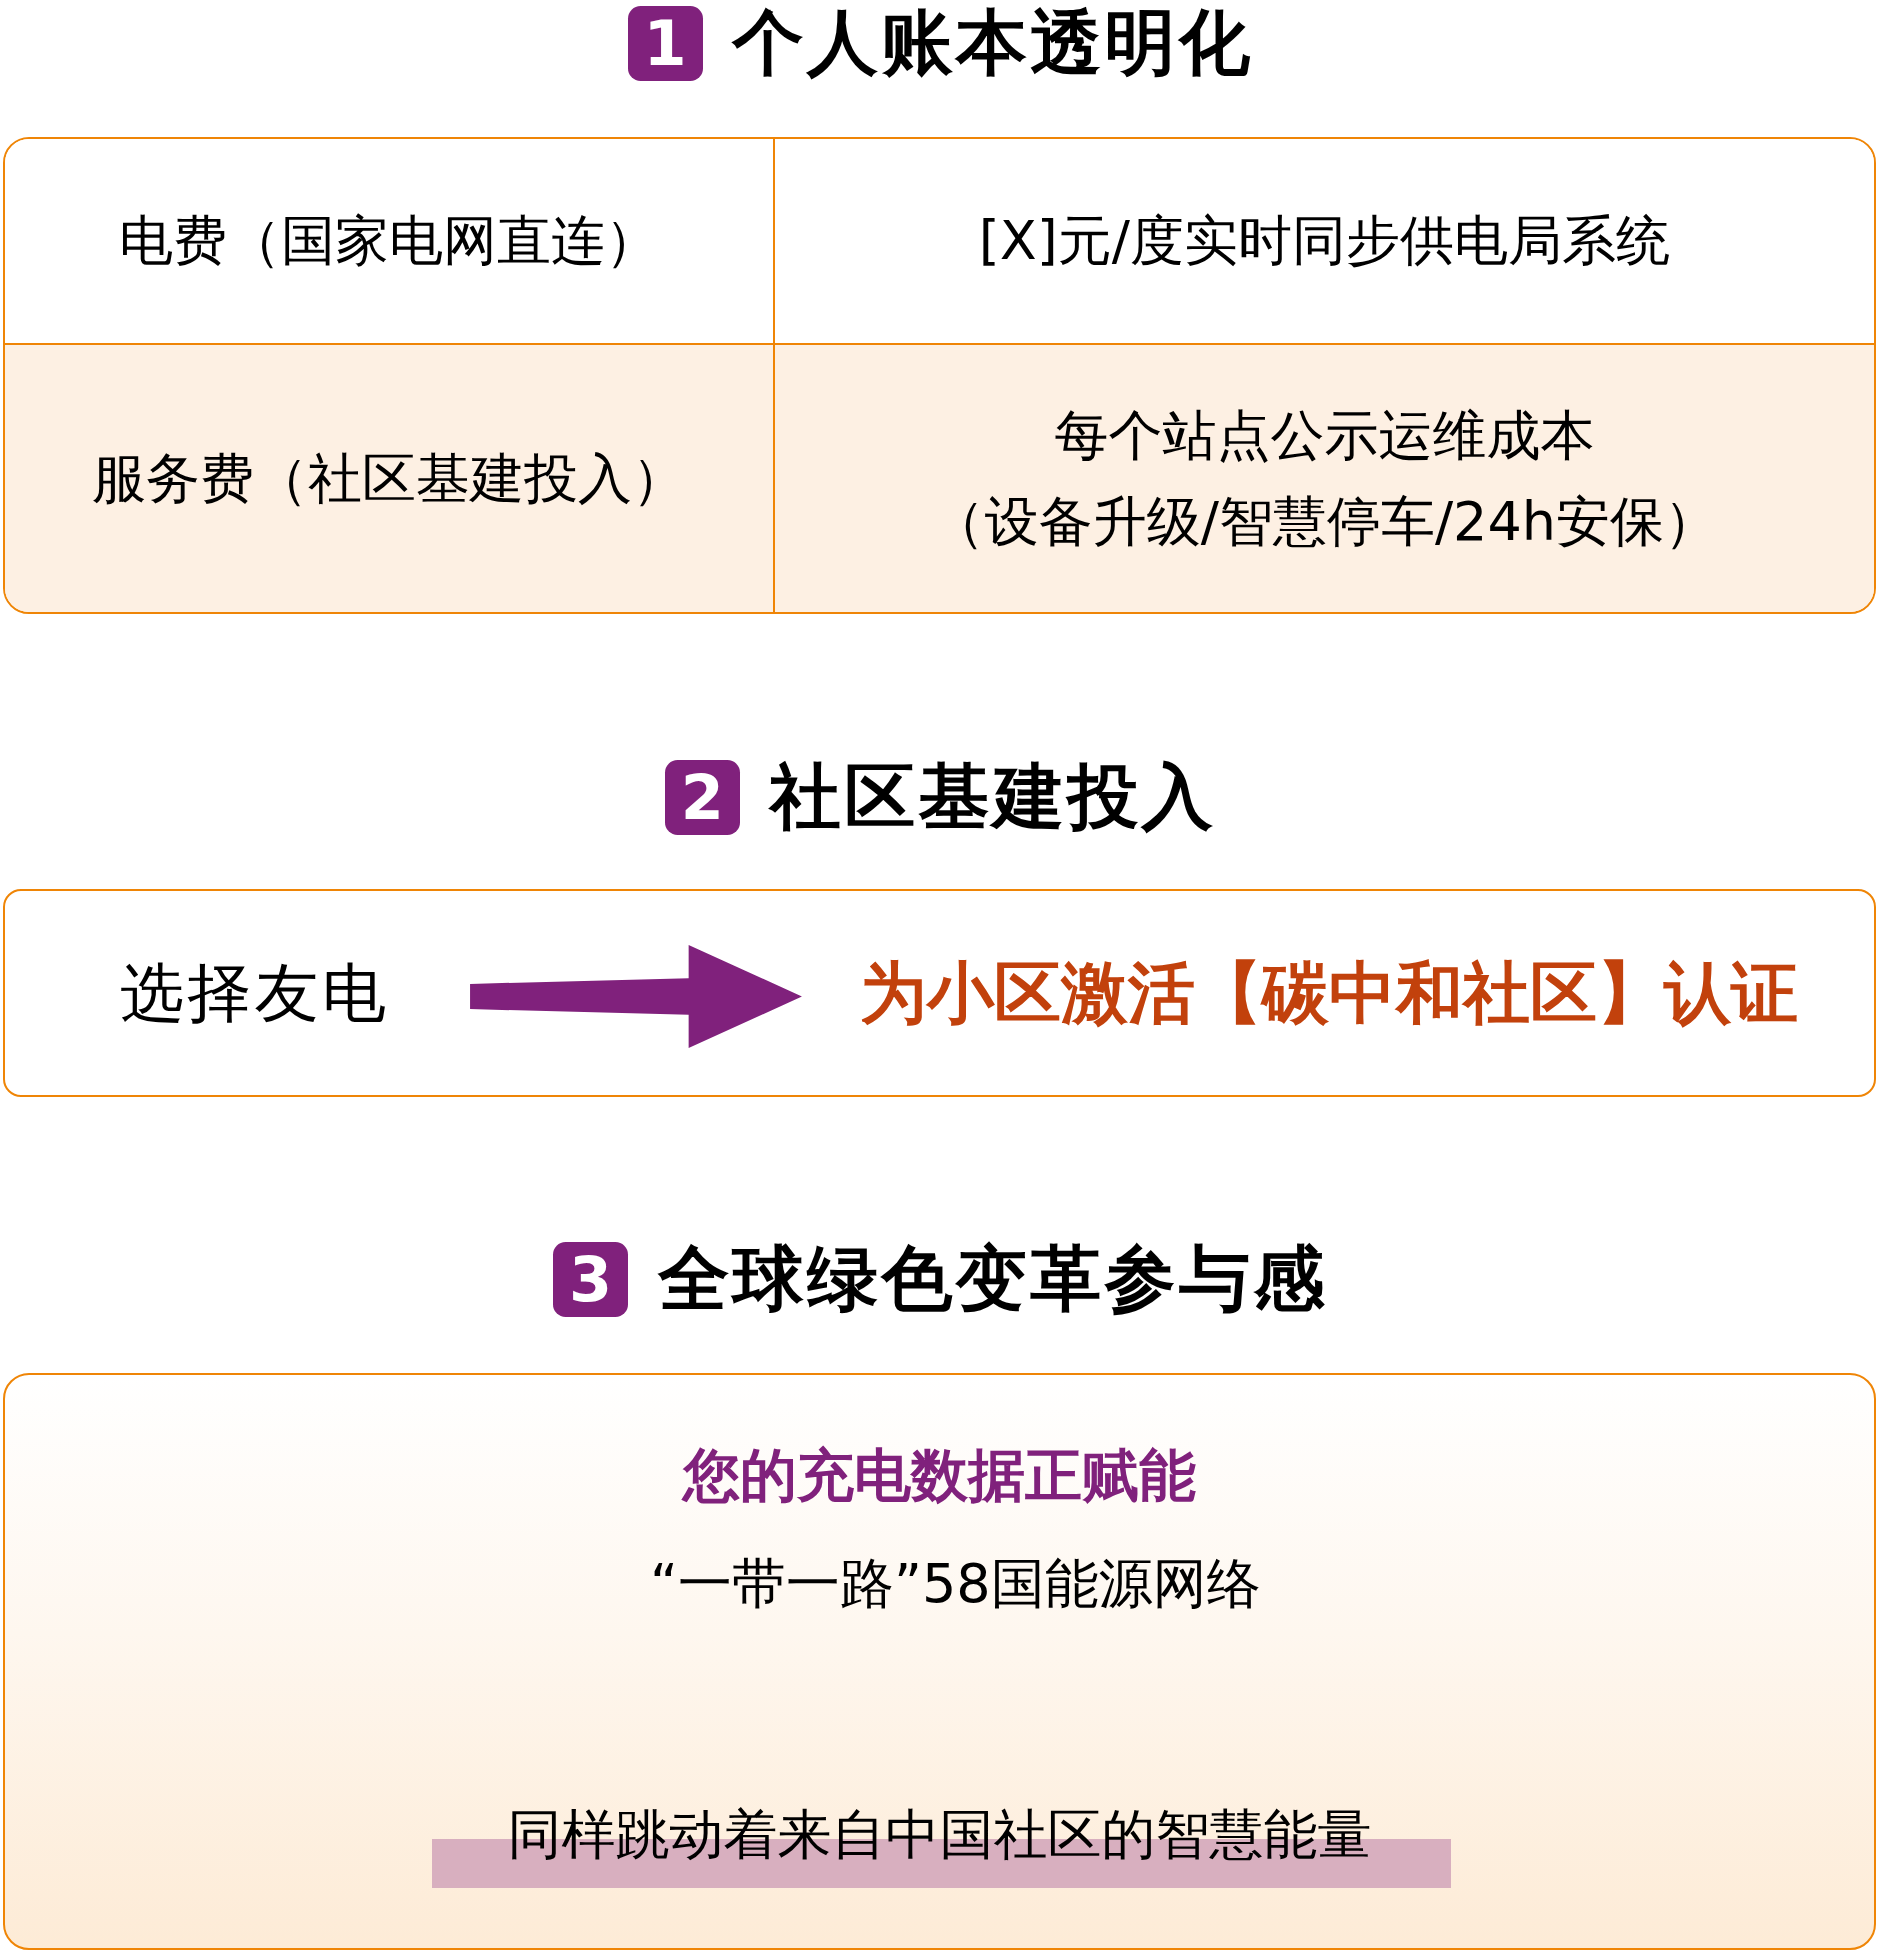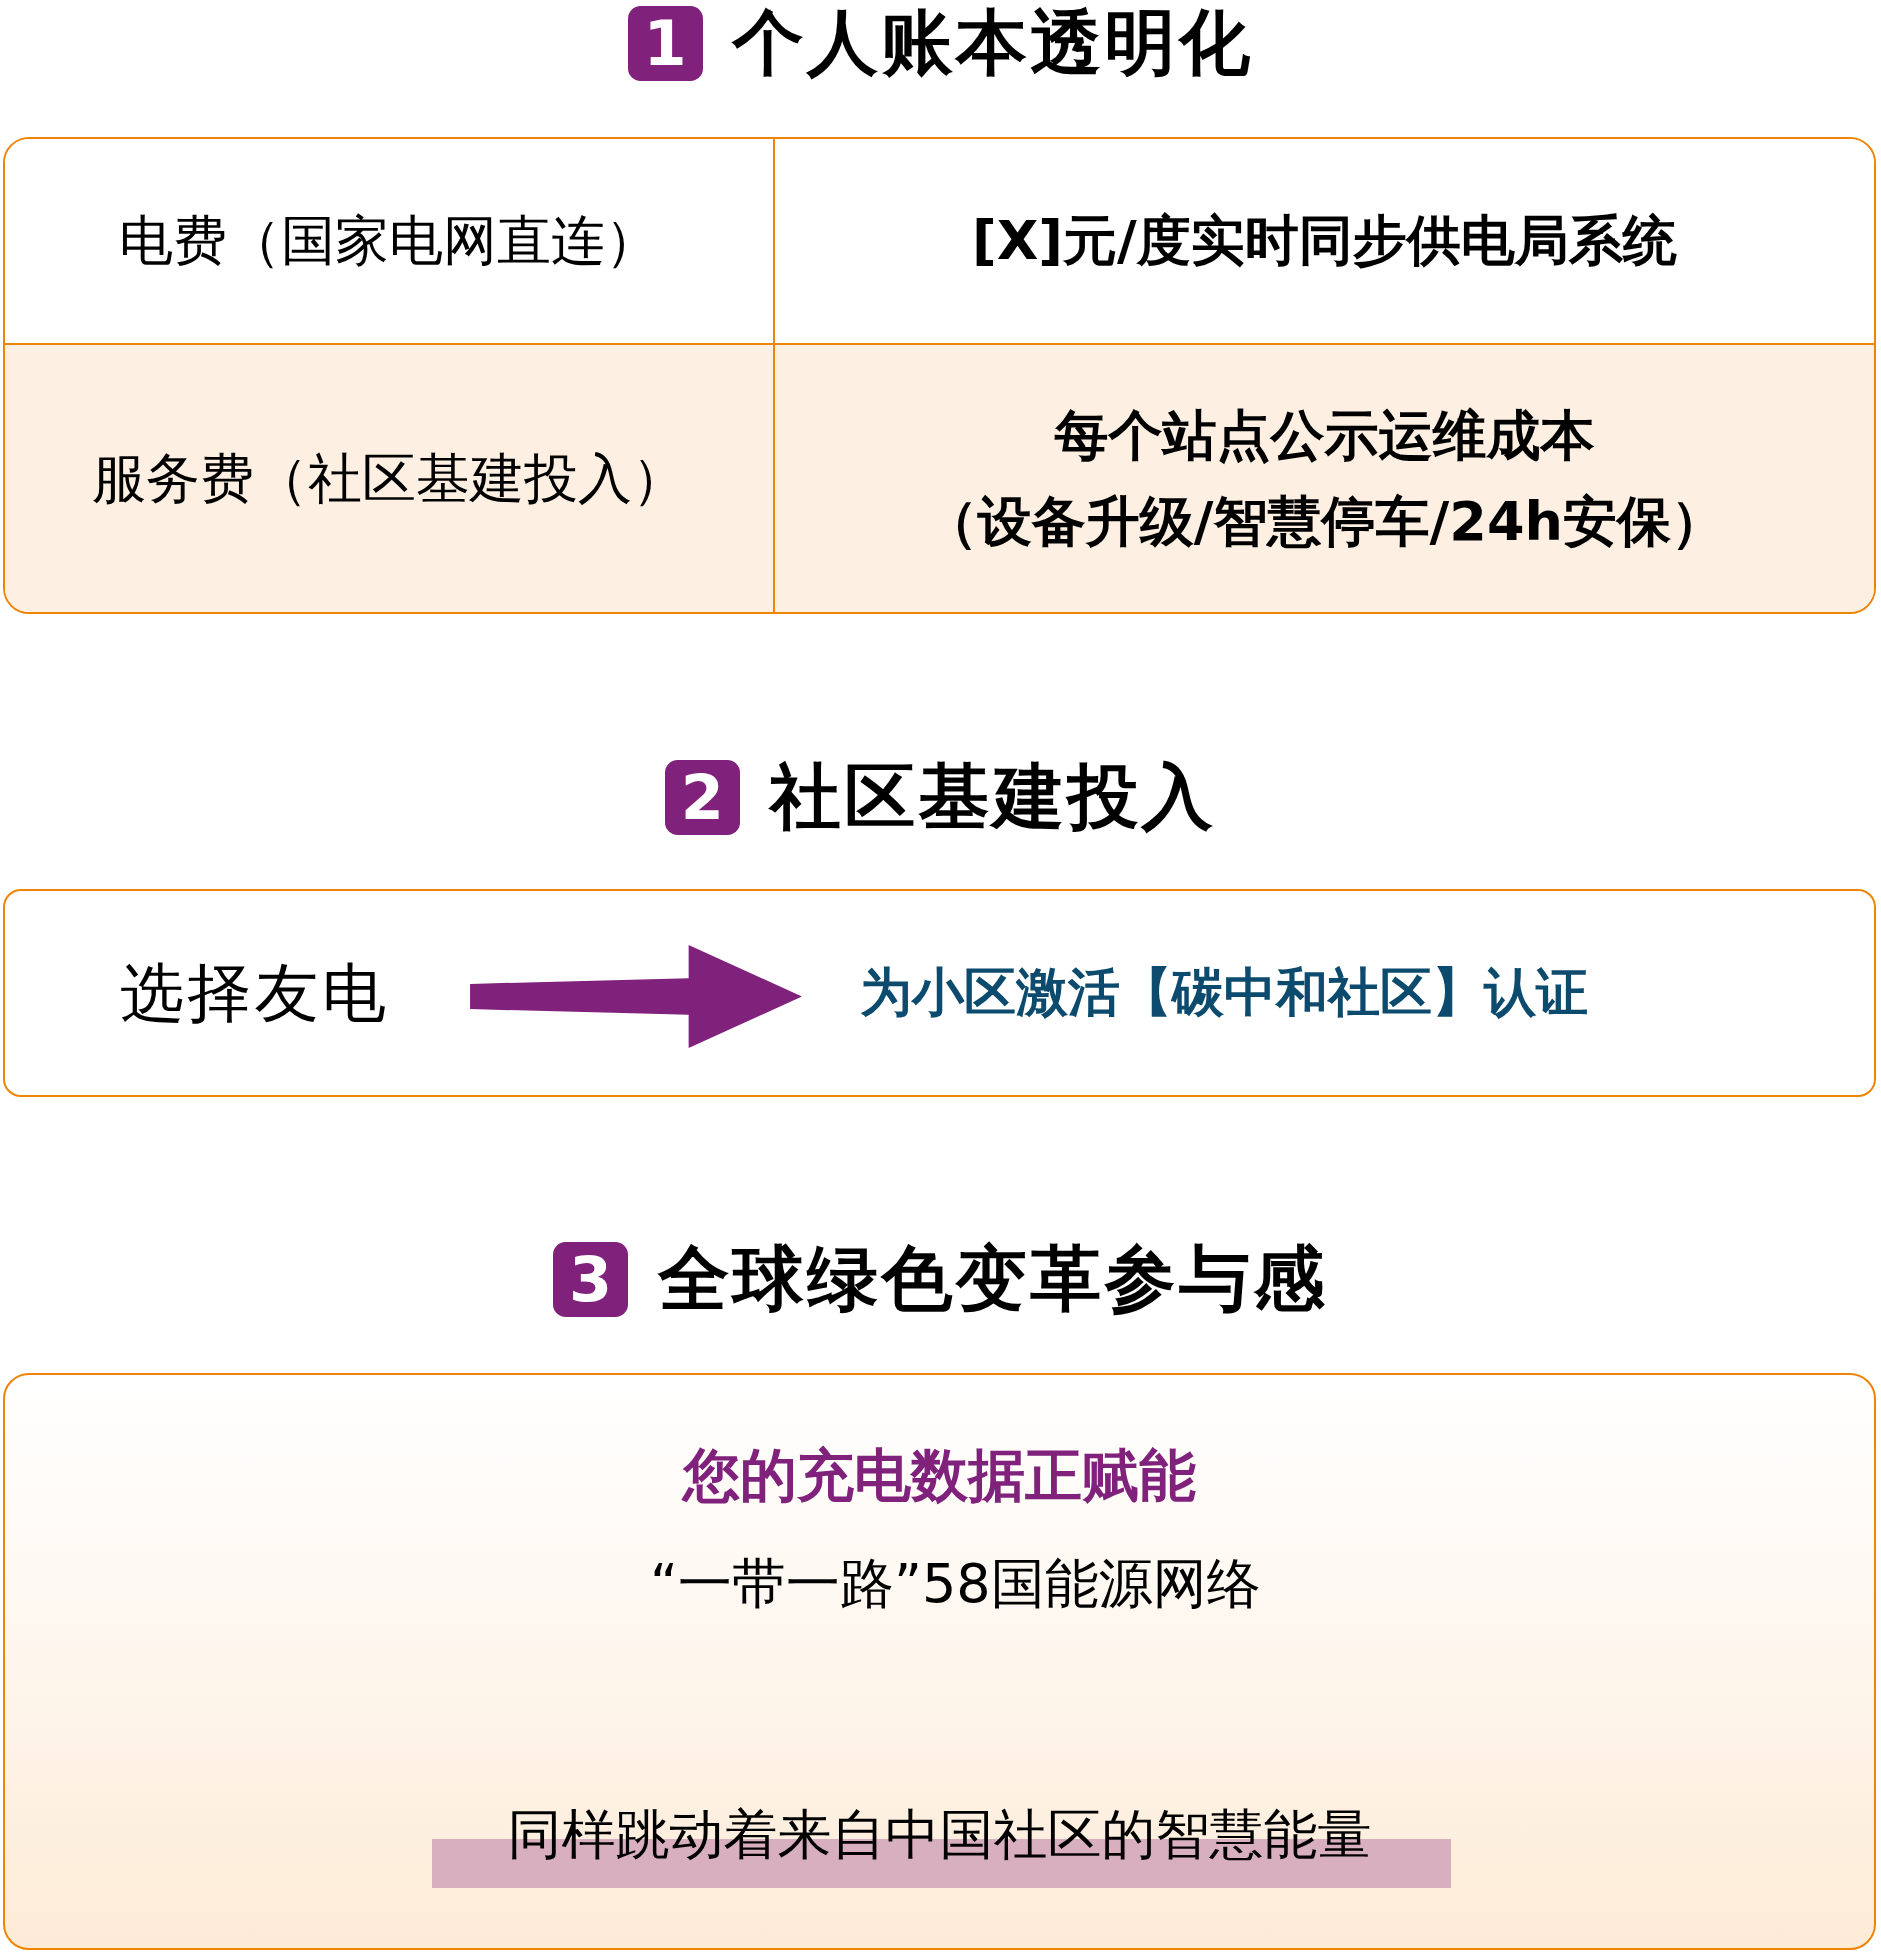--- a/index.html
+++ b/index.html
@@ -9,25 +9,25 @@
   .badge { width:75px; height:75px; border-radius:12.6px; background:#80217c; color:#fff;
            display:flex; align-items:center; justify-content:center; font-weight:bold; font-size:62px; margin-right:30px; }
   .title-text { font-size:71px; font-weight:bold; letter-spacing:3.4px; }
   .box { position:absolute; left:2.9px; width:1873px; border:2.9px solid #ef8506; border-radius:26px; box-sizing:border-box; overflow:hidden; }
   .table-box { top:137px; height:477px; }
   .row { position:absolute; left:0; width:100%; display:flex; }
   .row1 { top:0; height:206px; background:#ffffff; border-bottom:2.9px solid #ef8506; box-sizing:border-box; }
   .row2 { top:206px; bottom:0; background:#fdf0e3; }
   .cell { display:flex; align-items:center; justify-content:center; font-size:54px; line-height:86px; box-sizing:border-box; }
   .cell-left { width:770px; border-right:2.9px solid #ef8506; }
-  .cell-right { flex:1; flex-direction:column;font-weight:bold; }
+  .cell-right { flex:1; flex-direction:column; }
   .flow-box { top:889px; height:208px; background:#ffffff;border-radius:18px; }
   .flow-left { position:absolute; left:115px; top:0; height:100%; display:flex; align-items:center; font-size:64px; letter-spacing:3.4px; }
   .flow-arrow { position:absolute; left:465px; top:54px; width:332px; height:103px; }
-  .flow-right { position:absolute; left:855px; top:0; height:100%; display:flex; align-items:center; font-size:52px; color:#0c4a6e; font-weight:bold; }
+  .flow-right { position:absolute; left:855px; top:0; height:100%; display:flex; align-items:center; font-size:67px; color:#c2410c; font-weight:bold; }
   .global-box { top:1373px; height:577px; background:linear-gradient(#ffffff 0%, #fef7ef 45%, #fdebd6 100%); }
   .gline { position:absolute; left:0; width:100%; text-align:center; font-size:54px; }
   .g-head { top:63px; color:#80217c; font-weight:bold; font-size:57px; }
   .g-l1 { top:173px;margin-left:16px; }
   .g-l2 { top:304px; }
   .g-l3 { top:424px; }
   .highlight { position:absolute; left:427px; width:1019px; top:464px; height:49px; background:#d8afbf; }
 </style>
 </head>
 <body>

